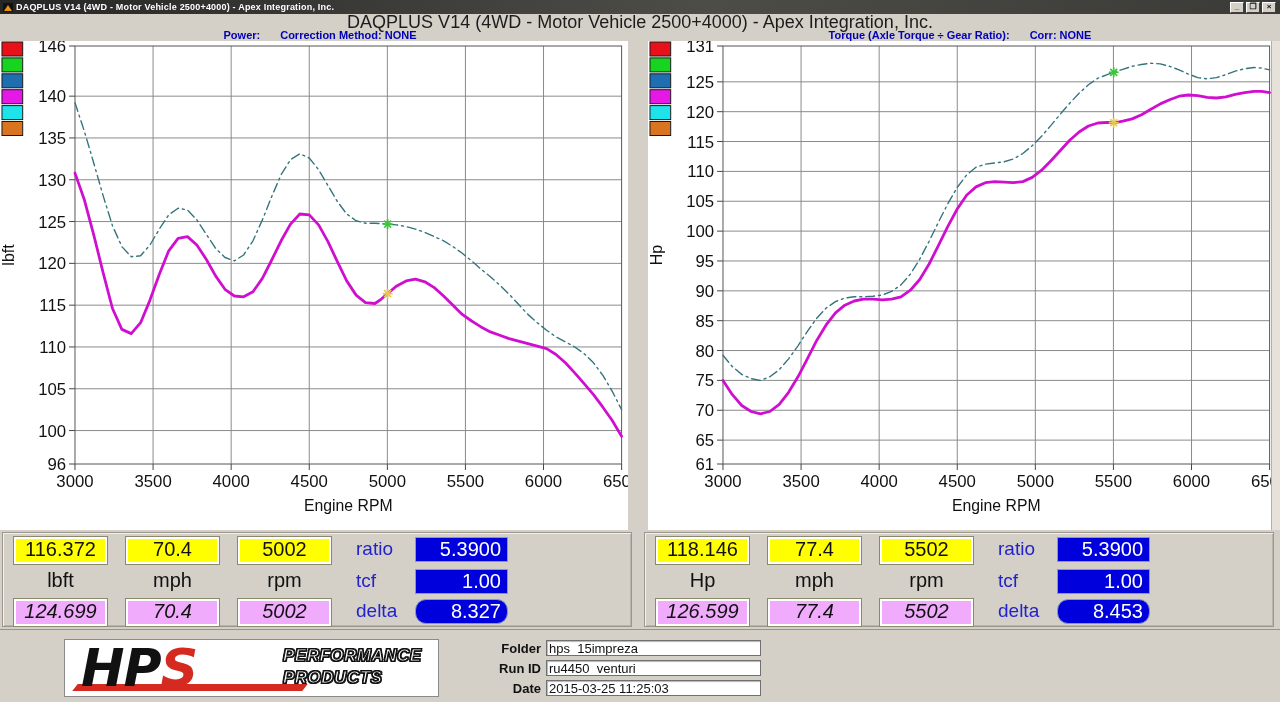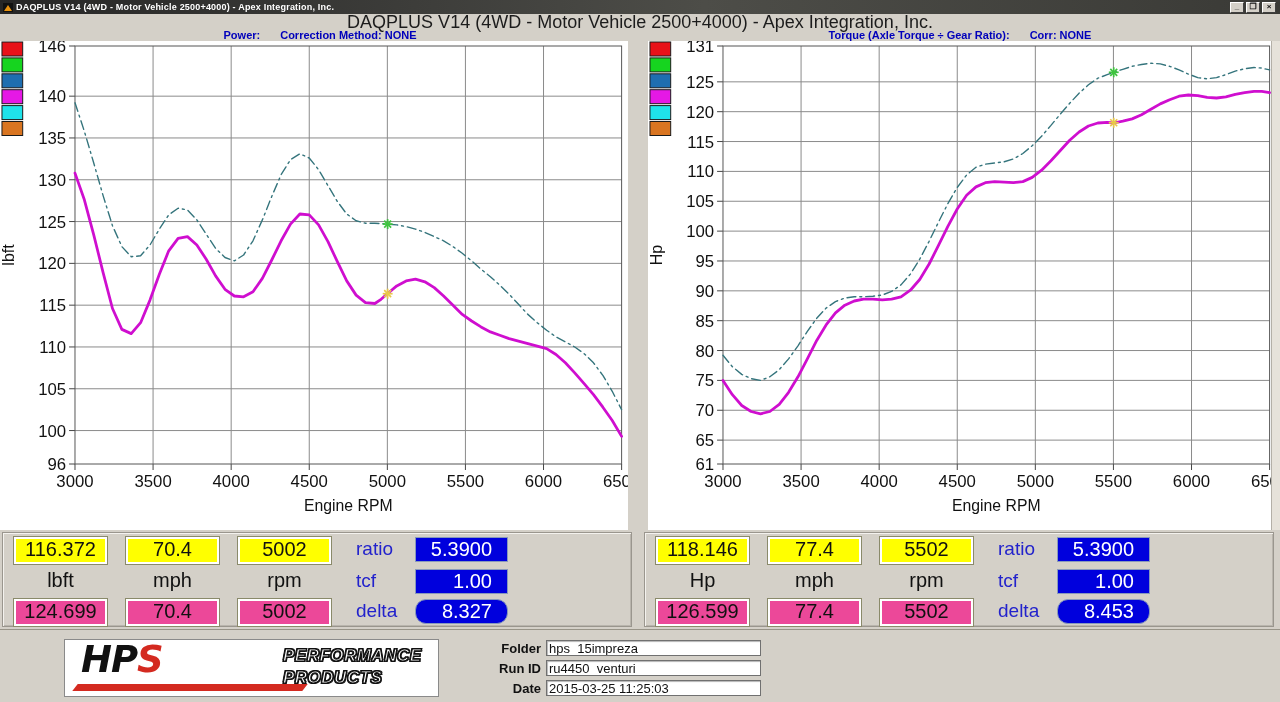--- a/index.html
+++ b/index.html
@@ -38,35 +38,35 @@
   .data-panel{
     position:relative;width:630px;height:95px;box-sizing:border-box;
     border:1px solid #9a968e;box-shadow:inset 1px 1px 0 #f4f2ee, inset -1px -1px 0 #b9b5ad;
   }
   .vbox{
     position:absolute;width:95px;height:29px;box-sizing:border-box;border:1px solid #8a8a6a;
     box-shadow:inset 0 0 0 2px #fff;font-size:20px;line-height:24px;text-align:center;
     color:#111;white-space:nowrap;
   }
   .vbox.yellow{background:#ffff00;top:3px;}
-  .vbox.green{background:#ec4899;top:65px;}
+  .vbox.green{background:#f0abfc;top:65px;font-style:italic;}
   .unit{position:absolute;top:36px;width:95px;text-align:center;font-size:20px;color:#111;}
   .c0{left:10px;} .c1{left:122px;} .c2{left:234px;}
   .stat-label{position:absolute;left:353px;font-size:19px;color:#2222cc;}
   .stat-box{
     position:absolute;left:412px;width:93px;height:25px;box-sizing:border-box;background:#0000dd;
-    border:1px solid #8899bb;color:#fff;font-size:20px;line-height:22px;text-align:right;padding-right:15px;
+    border:1px solid #8899bb;color:#fff;font-size:20px;line-height:22px;text-align:right;padding-right:6px;
   }
   .r0{top:5px;} .r1{top:37px;} .r2{top:67px;}
   .stat-box.r0{top:4px;} .stat-box.r1{top:36px;} .stat-box.r2{top:66px;border-radius:11px;}
   
   .footer{position:relative;height:73px;background:#d4d0c8;border-top:1px solid #989488;box-sizing:border-box;}
   .logo-box{position:absolute;background:#fff;border:1px solid #8a8a8a;overflow:hidden;}
   .hps-box{left:64px;top:9px;width:373px;height:56px;}
-  .hps-text{position:absolute;left:16px;top:-2px;font-size:37px;font-weight:bold;font-style:italic;font-family:"DejaVu Sans",sans-serif;letter-spacing:-1px;color:#111;}
+  .hps-text{position:absolute;left:16px;top:-2px;font-size:52px;font-weight:bold;font-style:italic;font-family:"DejaVu Sans",sans-serif;letter-spacing:-1px;color:#111;}
   .hps-text .s{color:#d42a20;}
   .hps-swoosh{position:absolute;left:10px;bottom:5px;width:230px;height:7px;background:#d42a20;transform:skewX(-38deg);}
   .hps-right{position:absolute;left:218px;top:5px;font-style:italic;font-weight:bold;font-size:17px;line-height:22px;letter-spacing:.5px;color:#fff;
     -webkit-text-stroke:1.2px #111;
     text-shadow:-1px -1px 0 #111,1px -1px 0 #111,-1px 1px 0 #111,1px 1px 0 #111;}
   .fields{position:absolute;left:468px;top:8px;}
   .field-row{display:flex;align-items:center;height:20px;}
   .field-label{width:78px;text-align:right;font-size:13px;font-weight:bold;color:#111;padding-right:5px;box-sizing:border-box;}
   .field-input{
     width:215px;height:16px;box-sizing:border-box;border:1px solid #707070;background:#fff;

